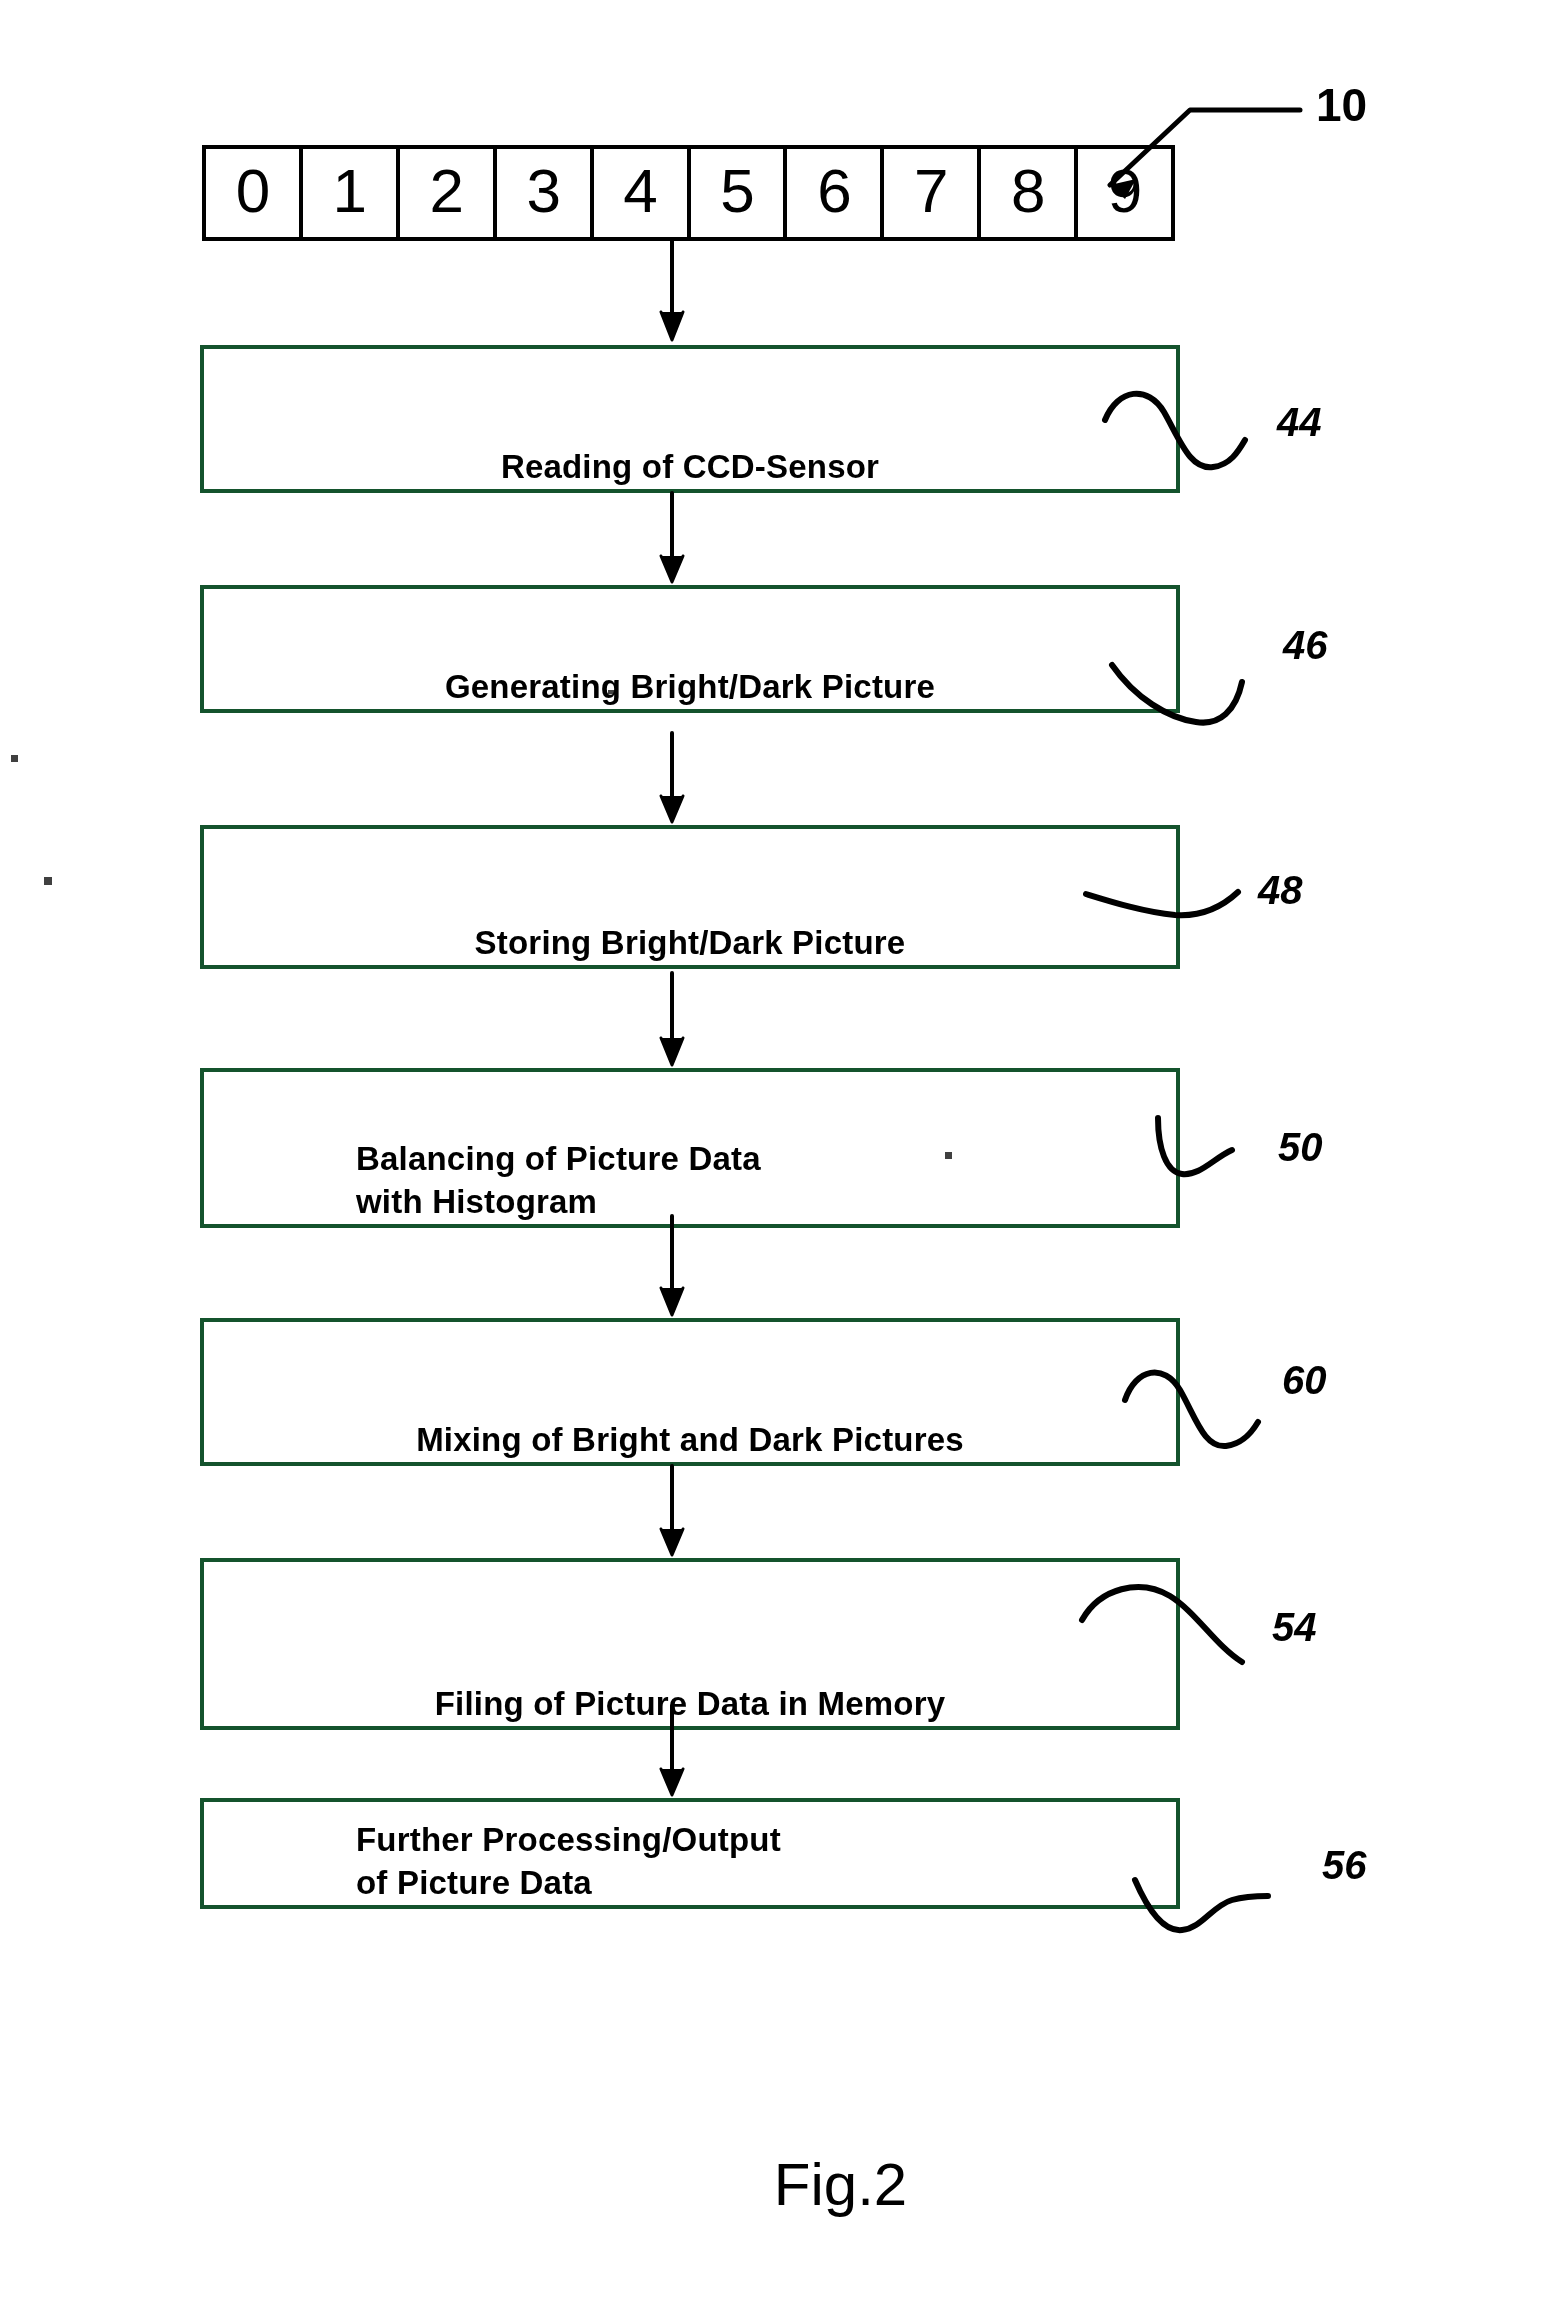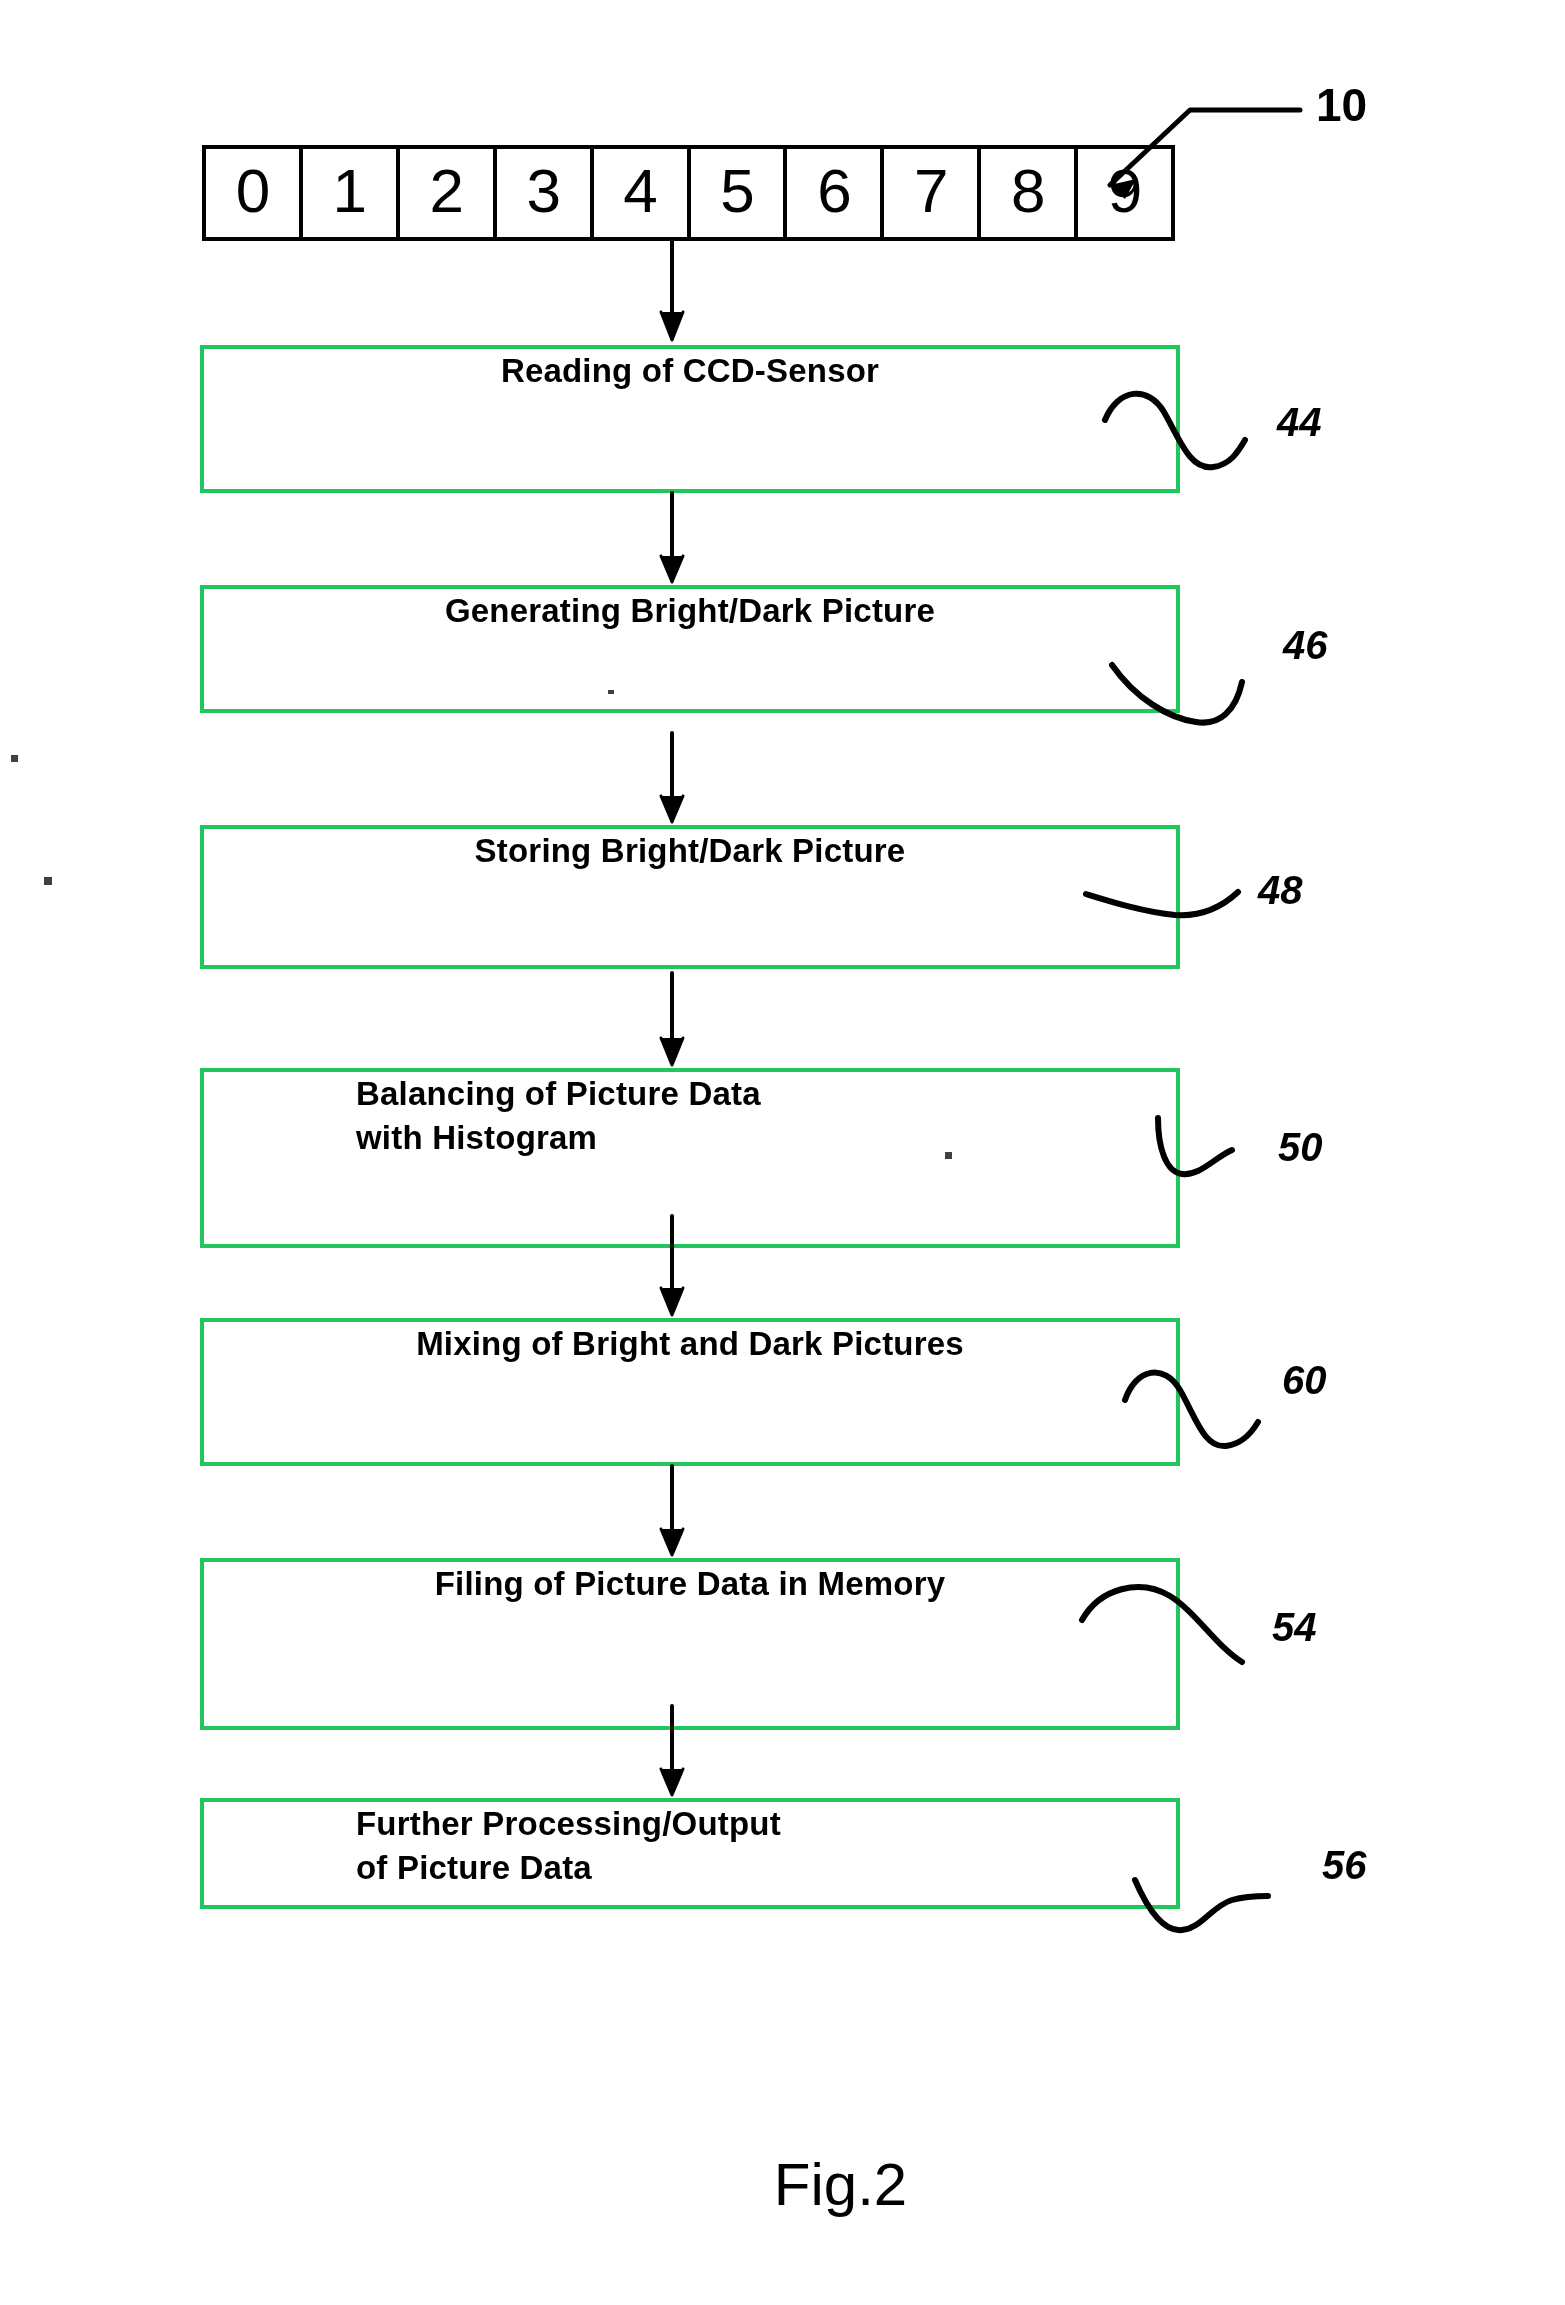--- a/index.html
+++ b/index.html
@@ -36,24 +36,24 @@
     padding-bottom:4px;
   }
   .cell:last-child{border-right:none;}
 
   
   .pbox{
     position:absolute;
     left:200px;
     width:980px;
     box-sizing:border-box;
-    border:4px solid #22c55e;
+    border:4px solid #14532d;
     background:#fff;
     display:flex;
-    align-items:flex-start;
+    align-items:flex-end;
   }
   .pbox .ptext{
     width:100%;
     font-size:33px;
     font-weight:bold;
     letter-spacing:0.2px;
     line-height:1.32;
     color:#000;
   }
   .pbox.center .ptext{text-align:center;padding:0 40px;}
@@ -111,21 +111,21 @@
   </div>
 
   <div class="pbox center" style="top:585px;height:128px;">
     <div class="ptext">Generating Bright/Dark Picture</div>
   </div>
 
   <div class="pbox center" style="top:825px;height:144px;">
     <div class="ptext">Storing Bright/Dark Picture</div>
   </div>
 
-  <div class="pbox leftal" style="top:1068px;height:180px;">
+  <div class="pbox leftal" style="top:1068px;height:160px;">
     <div class="ptext">
       <span>Balancing of Picture Data</span><br>
       <span>with Histogram</span>
     </div>
   </div>
 
   <div class="pbox center" style="top:1318px;height:148px;">
     <div class="ptext">Mixing of Bright and Dark Pictures</div>
   </div>
 

